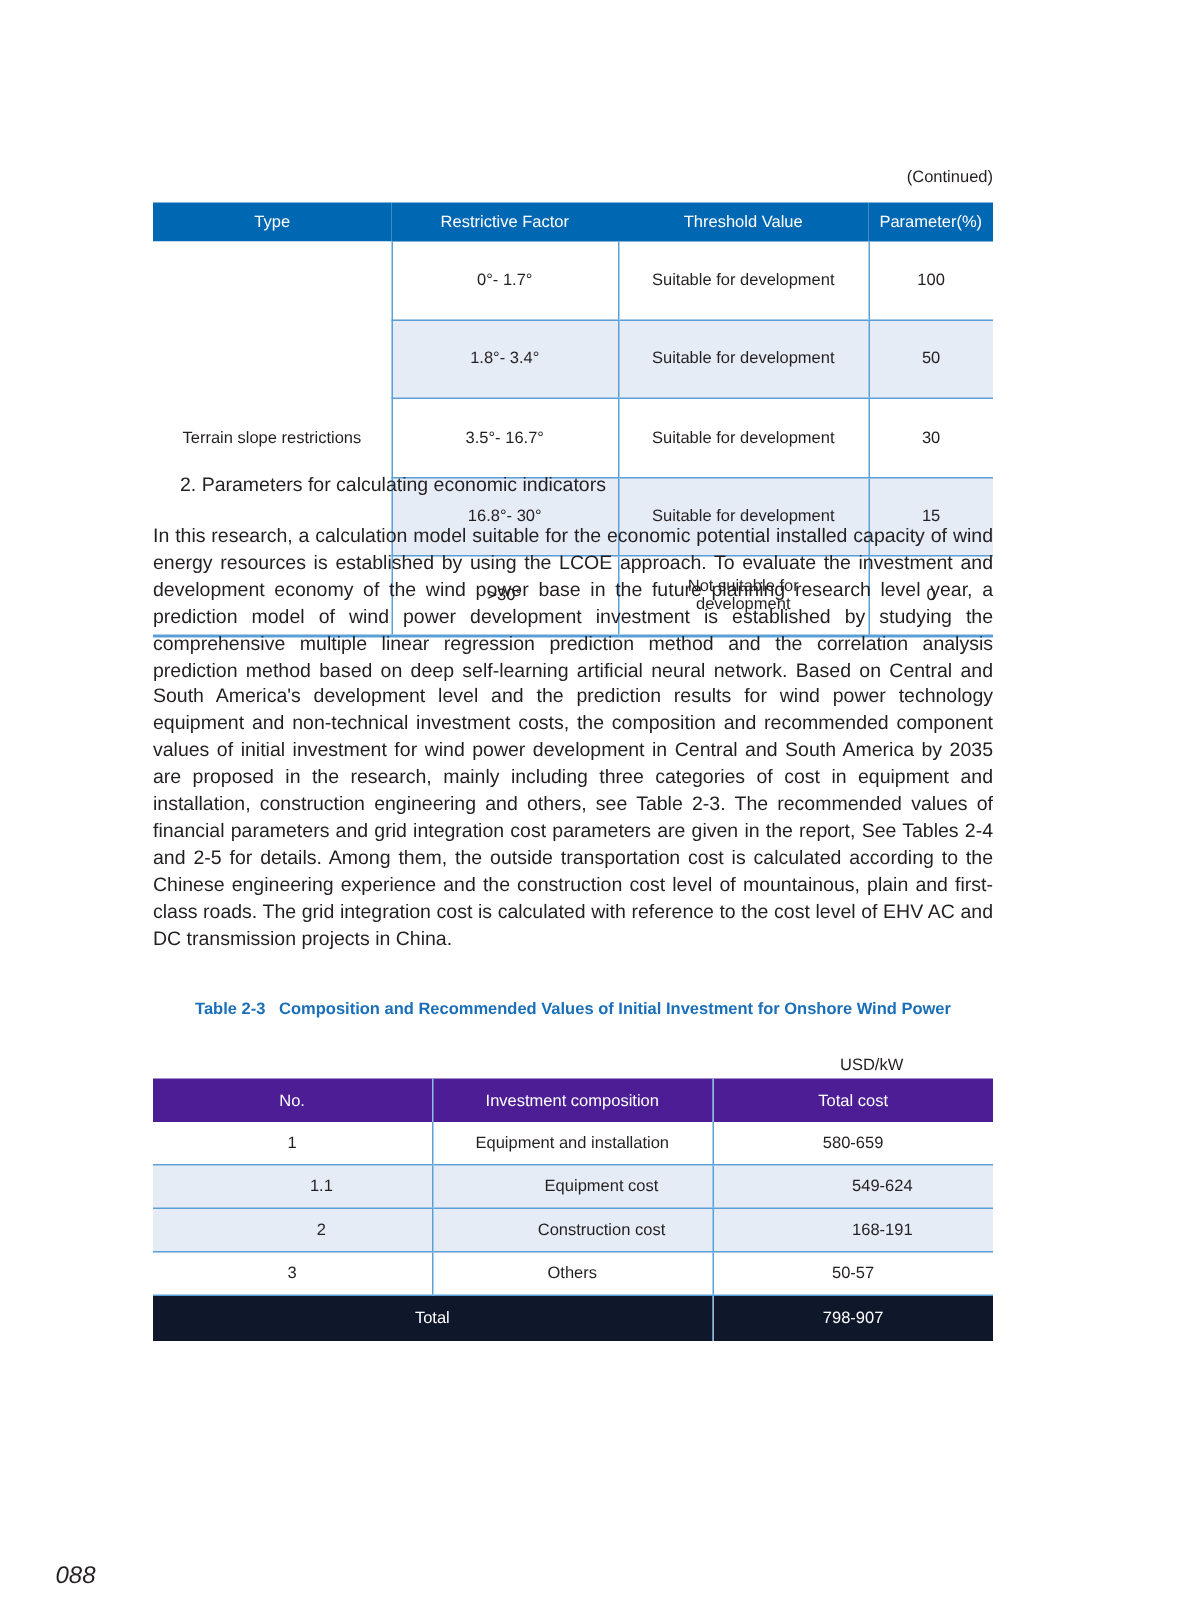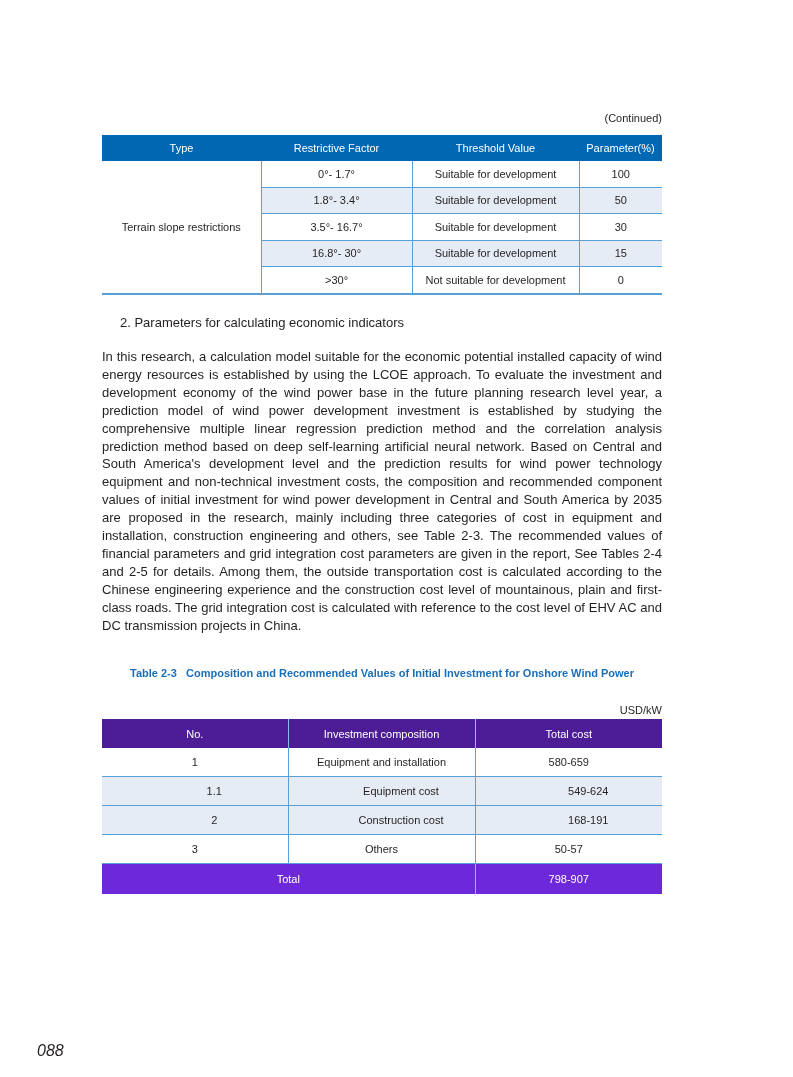--- a/index.html
+++ b/index.html
@@ -2,36 +2,36 @@
 <html><head>
 <meta charset="utf-8">
 <style>
   html, body { margin: 0; padding: 0; background: #ffffff; }
   body { width: 793px; height: 1077px; position: relative; font-family: "Liberation Sans", sans-serif; color: #231f20; overflow: hidden; }
   .abs { position: absolute; }
   .continued { left: 560px; top: 112px; width: 102px; text-align: right; font-size: 11px; }
   table { border-collapse: collapse; font-size: 11px; table-layout: fixed; }
   .t1 { left: 102px; top: 135px; width: 560px; }
   .t1 th { background: #0068b3; color: #fff; font-weight: normal; height: 26px; padding: 0; text-align: center; }
-  .t1 td { height: 25.5px; padding: 0; text-align: center; border-left: 1px solid #5aa0d8; border-bottom: 1px solid #5aa0d8; }
+  .t1 td { height: 25.5px; padding: 13px; text-align: center; border-left: 1px solid #5aa0d8; border-bottom: 1px solid #5aa0d8; }
   .t1 td.first { border-left: none; background: #ffffff; }
   .t1 tr.alt td.cell { background: #e6ecf6; }
   .t1 tr.last td { border-bottom: 2px solid #5aa0d8; }
   .t1 td.first { border-bottom: 2px solid #5aa0d8; }
   .section { left: 120px; top: 315px; font-size: 13px; }
   .para { left: 102px; top: 348px; width: 560px; font-size: 13px; line-height: 17.9px; text-align: justify; text-align-last: left; }
   .caption { left: 102px; top: 666px; width: 560px; text-align: center; color: #1a6fb8; font-weight: bold; font-size: 11px; line-height: 14.5px; }
-  .unit { left: 560px; top: 704px; width: 102px; text-align: right; font-size: 11px; }
+  .unit { left: 560px; top: 704px; width: 102px; font-size: 11px; }
   .t2 { left: 102px; top: 719px; width: 560px; }
   .t2 th { background: #4c1d95; color: #fff; font-weight: normal; height: 29px; padding: 0; text-align: center; border-left: 1px solid #8cbde6; }
   .t2 th:first-child { border-left: none; }
   .t2 td { height: 28px; padding: 0; text-align: center; border-left: 1px solid #5aa0d8; border-bottom: 1px solid #5aa0d8; }
   .t2 td:first-child { border-left: none; }
   .t2 tr.alt td { background: #e6ecf6; padding-left: 39px; }
-  .t2 tr.total td { background: #6d28d9; color: #fff; height: 30px; border-left: 1px solid #8cbde6; border-bottom: none; }
+  .t2 tr.total td { background: #0f172a; color: #fff; height: 30px; border-left: 1px solid #8cbde6; border-bottom: none; }
   .t2 tr.total td:first-child { border-left: none; }
   .pagenum { left: 37px; top: 1042px; font-size: 16px; font-style: italic; }
 </style>
 </head>
 <body>
 
 <div class="abs continued">(Continued)</div>
 
 <table class="abs t1">
   <colgroup>

